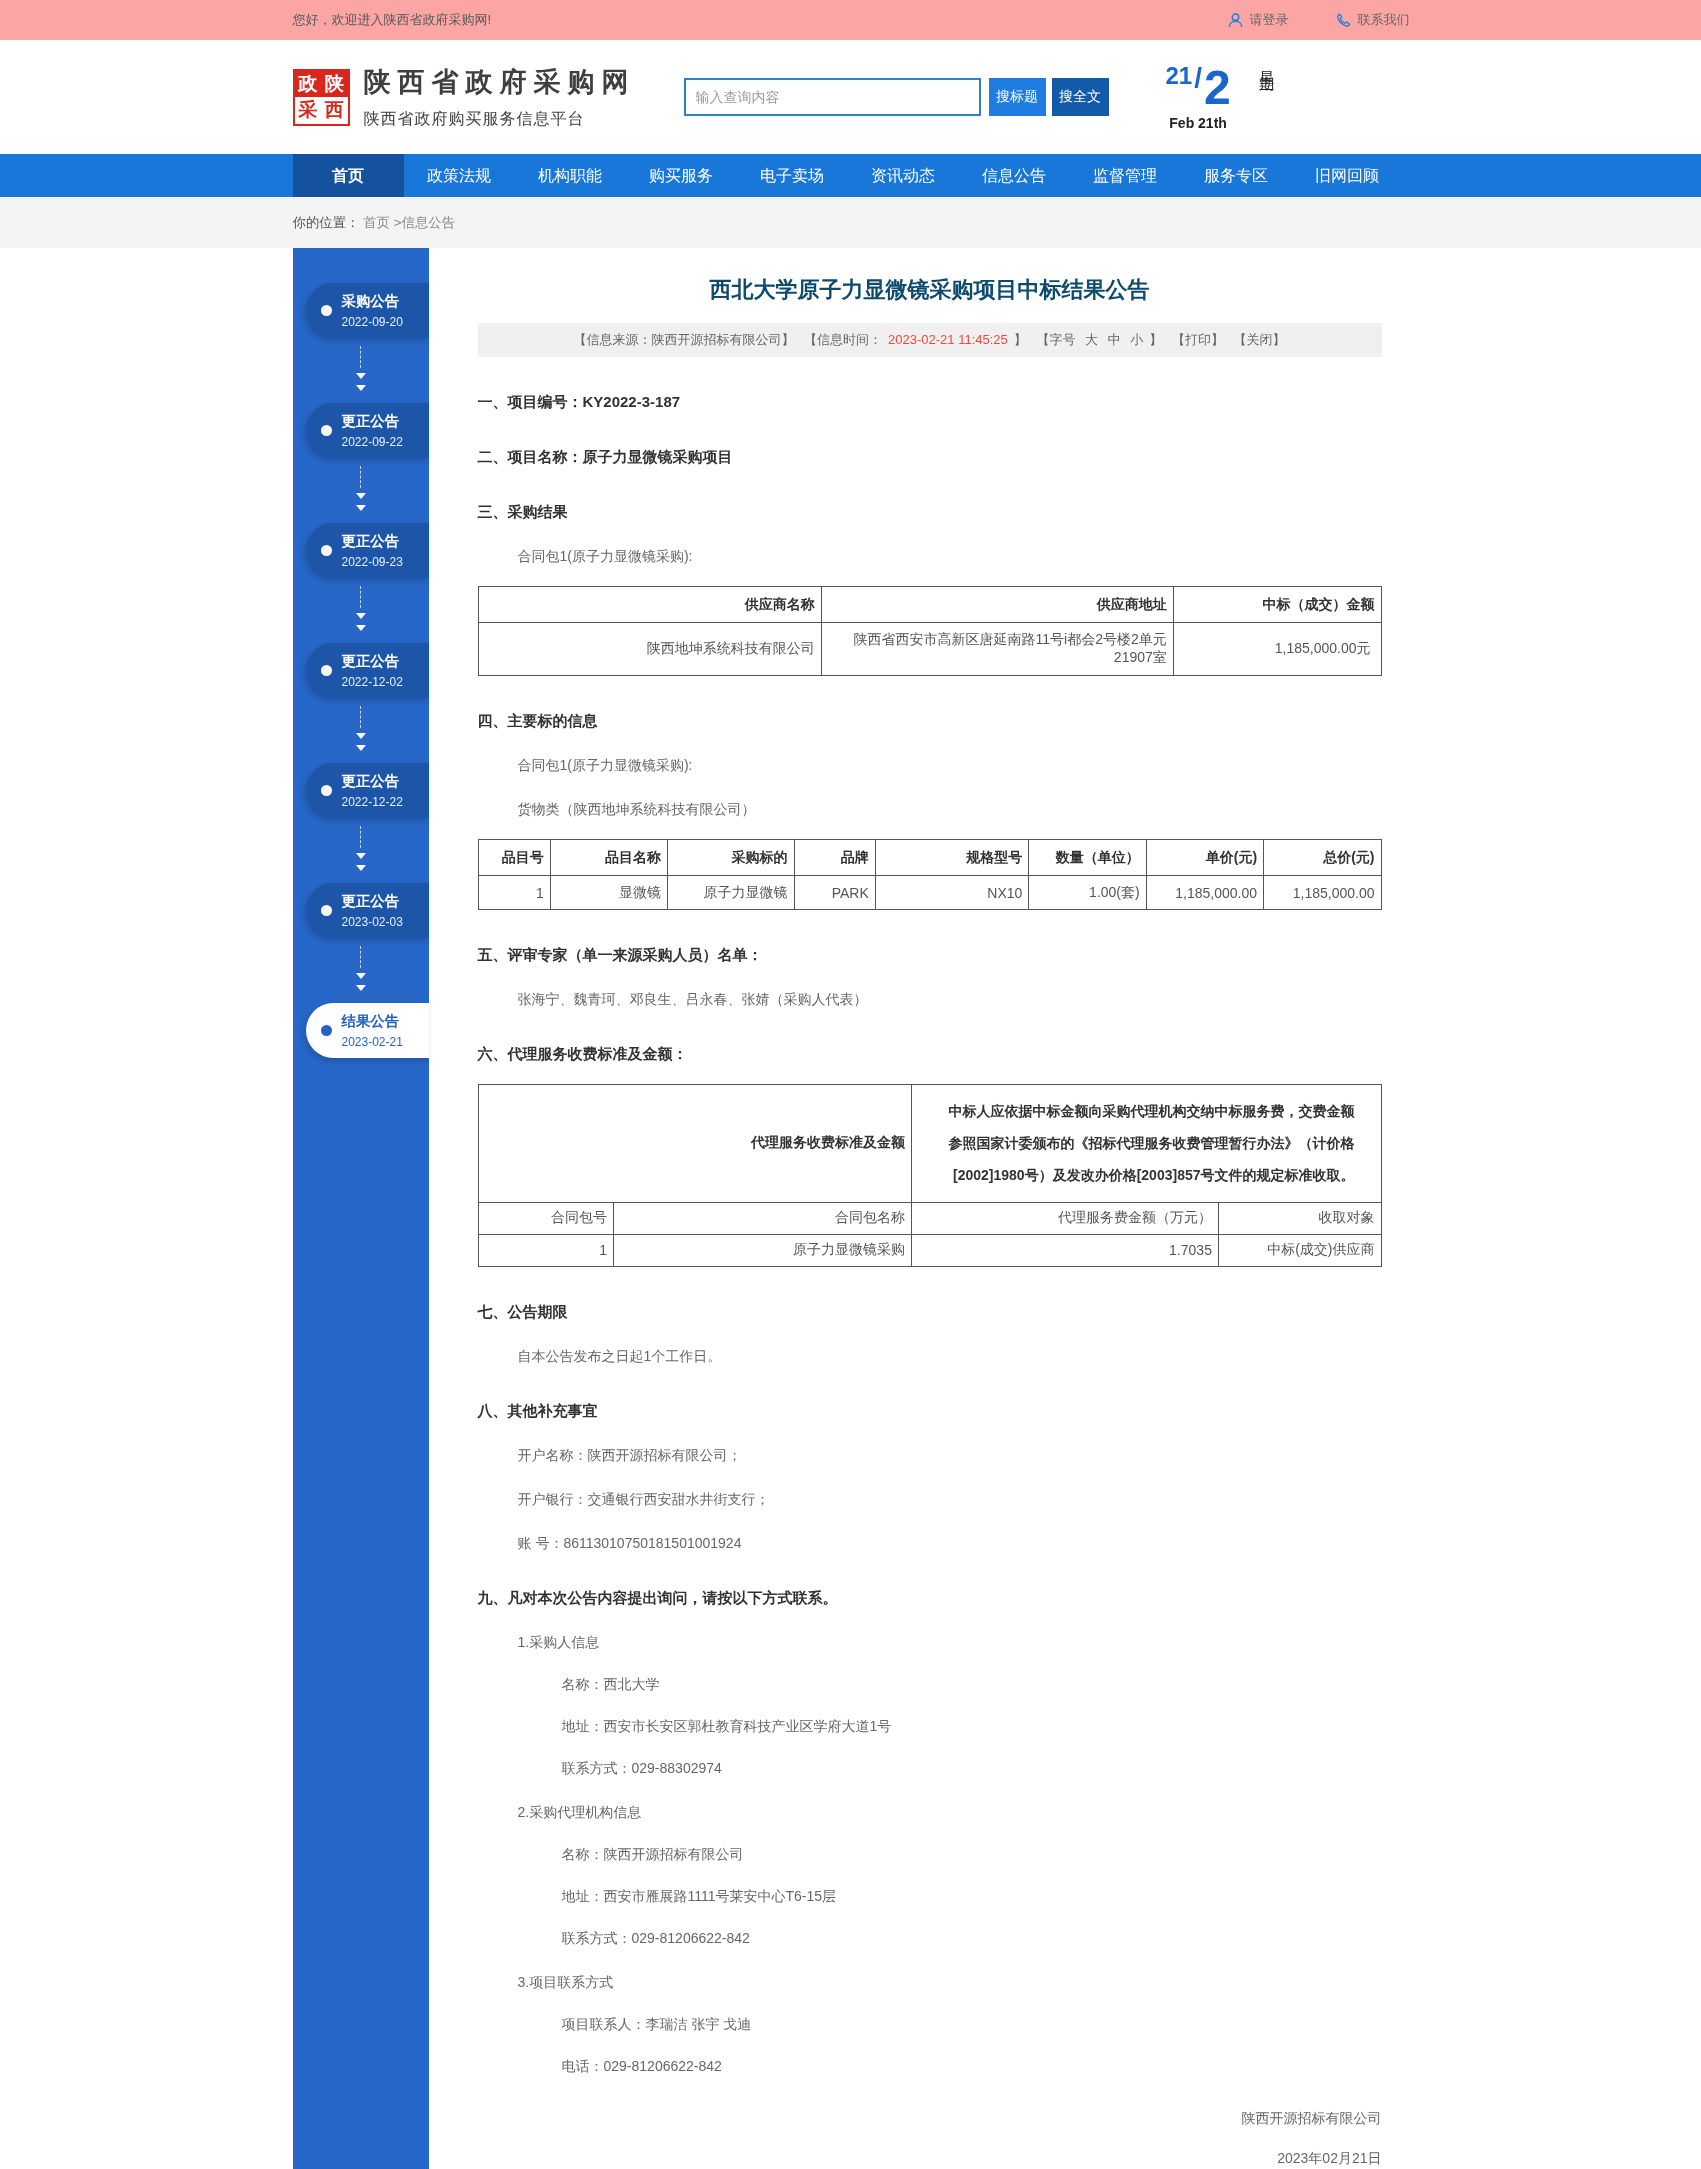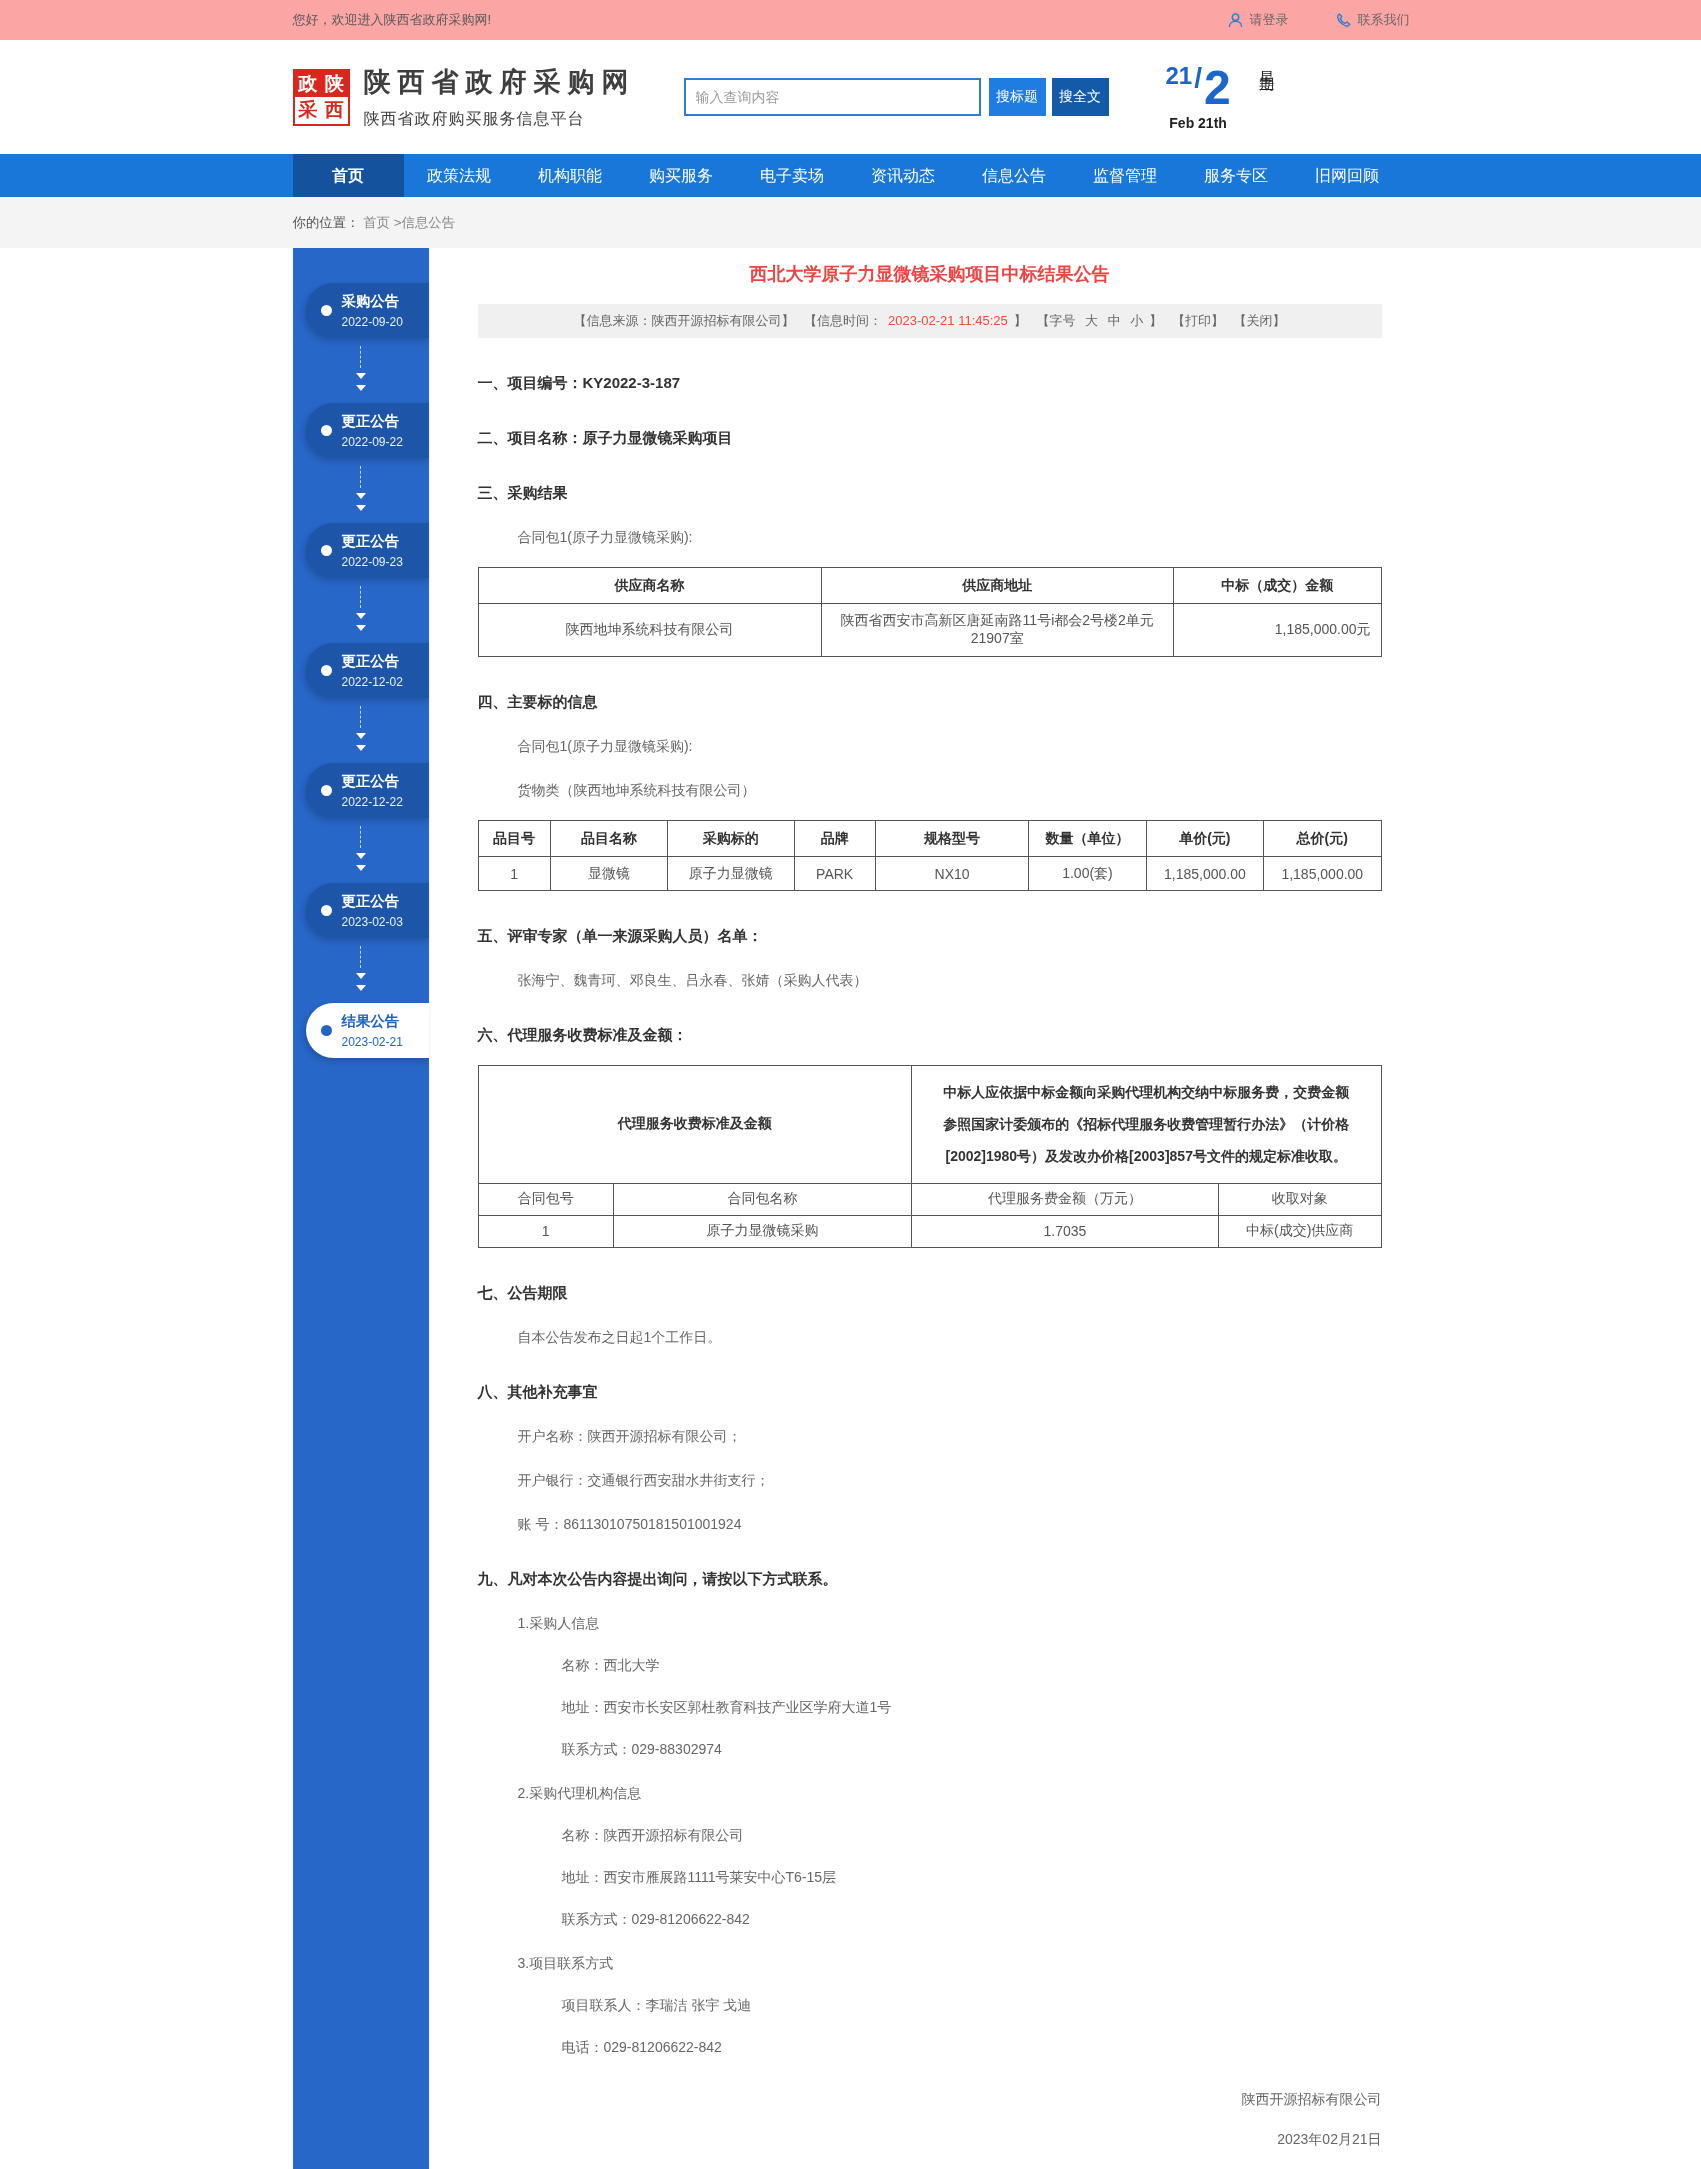--- a/index.html
+++ b/index.html
@@ -59,30 +59,30 @@
   .side-txt div:first-child{font-size:14.4px;color:#fff;font-weight:bold;}
   .side-txt div:last-child{font-size:12px;color:#e8f1ff;margin-top:4px;}
   .side-item.active{background:#fff;}
   .side-item.active .side-dot{background:#2263c4;}
   .side-item.active .side-txt div{color:#2263c4;}
   .side-arrow{height:65px;display:flex;flex-direction:column;align-items:center;justify-content:center;}
   .dash{width:0;height:22px;border-left:1px dashed rgba(255,255,255,.75);margin-bottom:4px;}
   .chev{width:0;height:0;border:5px solid transparent;border-top:6px solid #fff;margin-top:1px;}
 
   .article{flex:1;padding:0 28px 40px 49px;}
-  .art-title{font-size:18px;font-weight:bold;color:#ef4444;text-align:center;margin:14px 0 0;}
+  .art-title{font-size:22px;font-weight:bold;color:#0c4a6e;text-align:center;margin:27px 0 0;}
   .meta{margin-top:18px;background:#f0f0f0;height:34px;line-height:34px;text-align:center;font-size:13px;color:#666;}
   .meta span{margin:0 3px;}
   .meta .time{color:#f4483a;}
   .meta .mlink{cursor:pointer;}
   .sec-h{font-size:15px;font-weight:bold;color:#333;margin:36px 0 0;}
   .p1{font-size:14px;color:#666;margin:26px 0 0 40px;}
   .p2{font-size:14px;color:#666;margin:24px 0 0 84px;}
   table{border-collapse:collapse;width:100%;margin-top:20px;}
-  th,td{border:1px solid #555;text-align:center;font-size:14px;color:#555;padding:6px 6px;}
+  th,td{border:1px solid #555;text-align:right;font-size:14px;color:#555;padding:6px 6px;}
   th{color:#333;}
   .t1 th{height:36px;}
   .t1 td{height:53px;}
   .t1 .amt{text-align:right;padding-right:10px;}
   .t2 th{height:36px;}
   .t2 td{height:34px;}
   .t3 .bigrow td{height:99px;font-weight:bold;color:#333;}
   .t3 .note{line-height:2.3;padding:10px 26px;}
   .t3 .sub td{height:32px;}
   .sign{margin-top:34px;text-align:right;font-size:14px;color:#666;}

